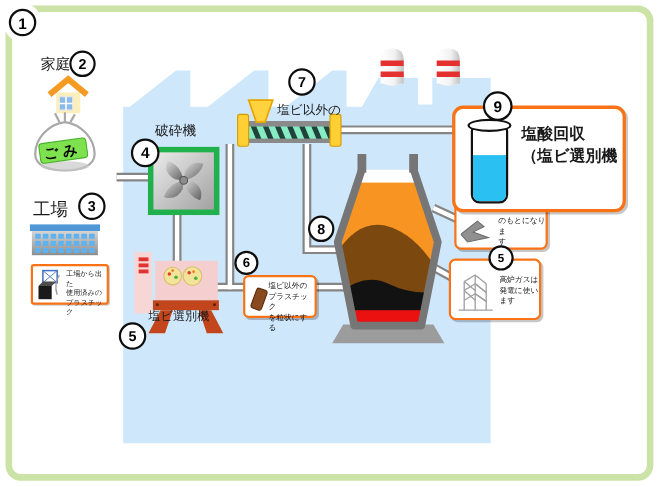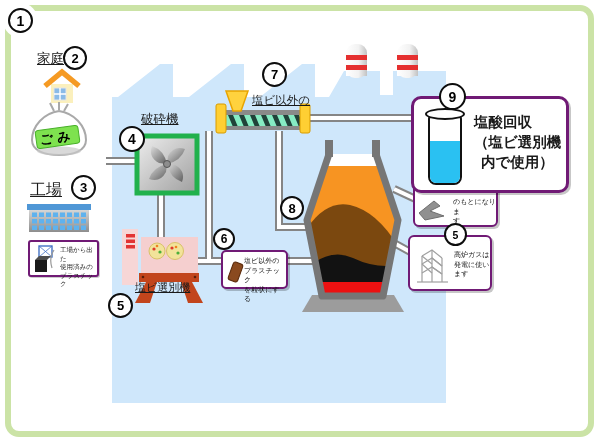--- a/index.html
+++ b/index.html
@@ -4,22 +4,22 @@
 <style>
   html,body{margin:0;padding:0;}
   #stage{position:relative;width:600px;height:443px;background:#fff;overflow:hidden;
          font-family:"Liberation Sans","DejaVu Sans",sans-serif;color:#1a1a1a;}
   .frame{position:absolute;left:5px;top:5px;right:6px;bottom:6px;border:6px solid #cbe3a6;
          border-radius:14px;z-index:1;}
   svg.scene{position:absolute;left:0;top:0;z-index:2;}
   .badge{position:absolute;background:#fff;border:2.5px solid #0d0d0d;border-radius:50%;
          display:flex;align-items:center;justify-content:center;font-weight:bold;color:#000;
          box-sizing:border-box;z-index:6;}
-  .lbl{position:absolute;z-index:6;white-space:nowrap;text-decoration:underline;}
-  .notebox{position:absolute;background:#fff;border:2px solid #701a75;border-radius:6px;
+  .lbl{position:absolute;z-index:6;white-space:nowrap;}
+  .notebox{position:absolute;background:#fff;border:2px solid #f97316;border-radius:6px;
            box-sizing:border-box;box-shadow:2px 2px 0 rgba(0,0,0,.22);}
   .tinytext{font-size:7px;line-height:9.5px;color:#111;}
   
   #box9{left:411px;top:96px;width:158px;height:97px;border-width:3px;border-radius:10px;z-index:4;position:absolute;}
   #box9 .jar{position:absolute;left:10px;top:9px;width:44px;height:80px;}
   .jar-body{position:absolute;left:4px;top:7px;width:34px;height:70px;border:2.5px solid #111;
             border-radius:4px 4px 8px 8px;background:#fff;overflow:hidden;box-sizing:border-box;}
   .jar-liquid{position:absolute;left:0;right:0;bottom:0;height:42px;background:#2ac1f2;}
   .jar-mouth{position:absolute;left:1px;top:0;width:40px;height:12px;border:2.5px solid #111;
              border-radius:50%;background:#fff;box-sizing:border-box;}
@@ -268,21 +268,20 @@
   <div id="box9" class="notebox">
     <div class="jar">
       <div class="jar-body">
           <div class="jar-liquid"></div>
         </div>
       <div class="jar-mouth"></div>
     </div>
     <div class="txt">
       <div>塩酸回収</div>
       <div>（塩ビ選別機</div>
-      <div style="padding-left:7px">内で使用）</div>
     </div>
   </div>
 
   <div id="box11" class="notebox">
     <svg width="38" height="40" style="position:absolute;left:4px;top:9px">
       <g stroke="#a0a0a0" stroke-width="1.2" fill="none">
         <path d="M8,36 V10 M18,36 V4 M28,36 V12"></path>
         <path d="M8,10 L18,4 L28,12"></path>
         <path d="M8,18 L18,12 L28,20 M8,27 L18,21 L28,28"></path>
         <path d="M8,10 L18,18 M18,12 L28,20 M8,18 L18,27 M18,21 L28,28"></path>

